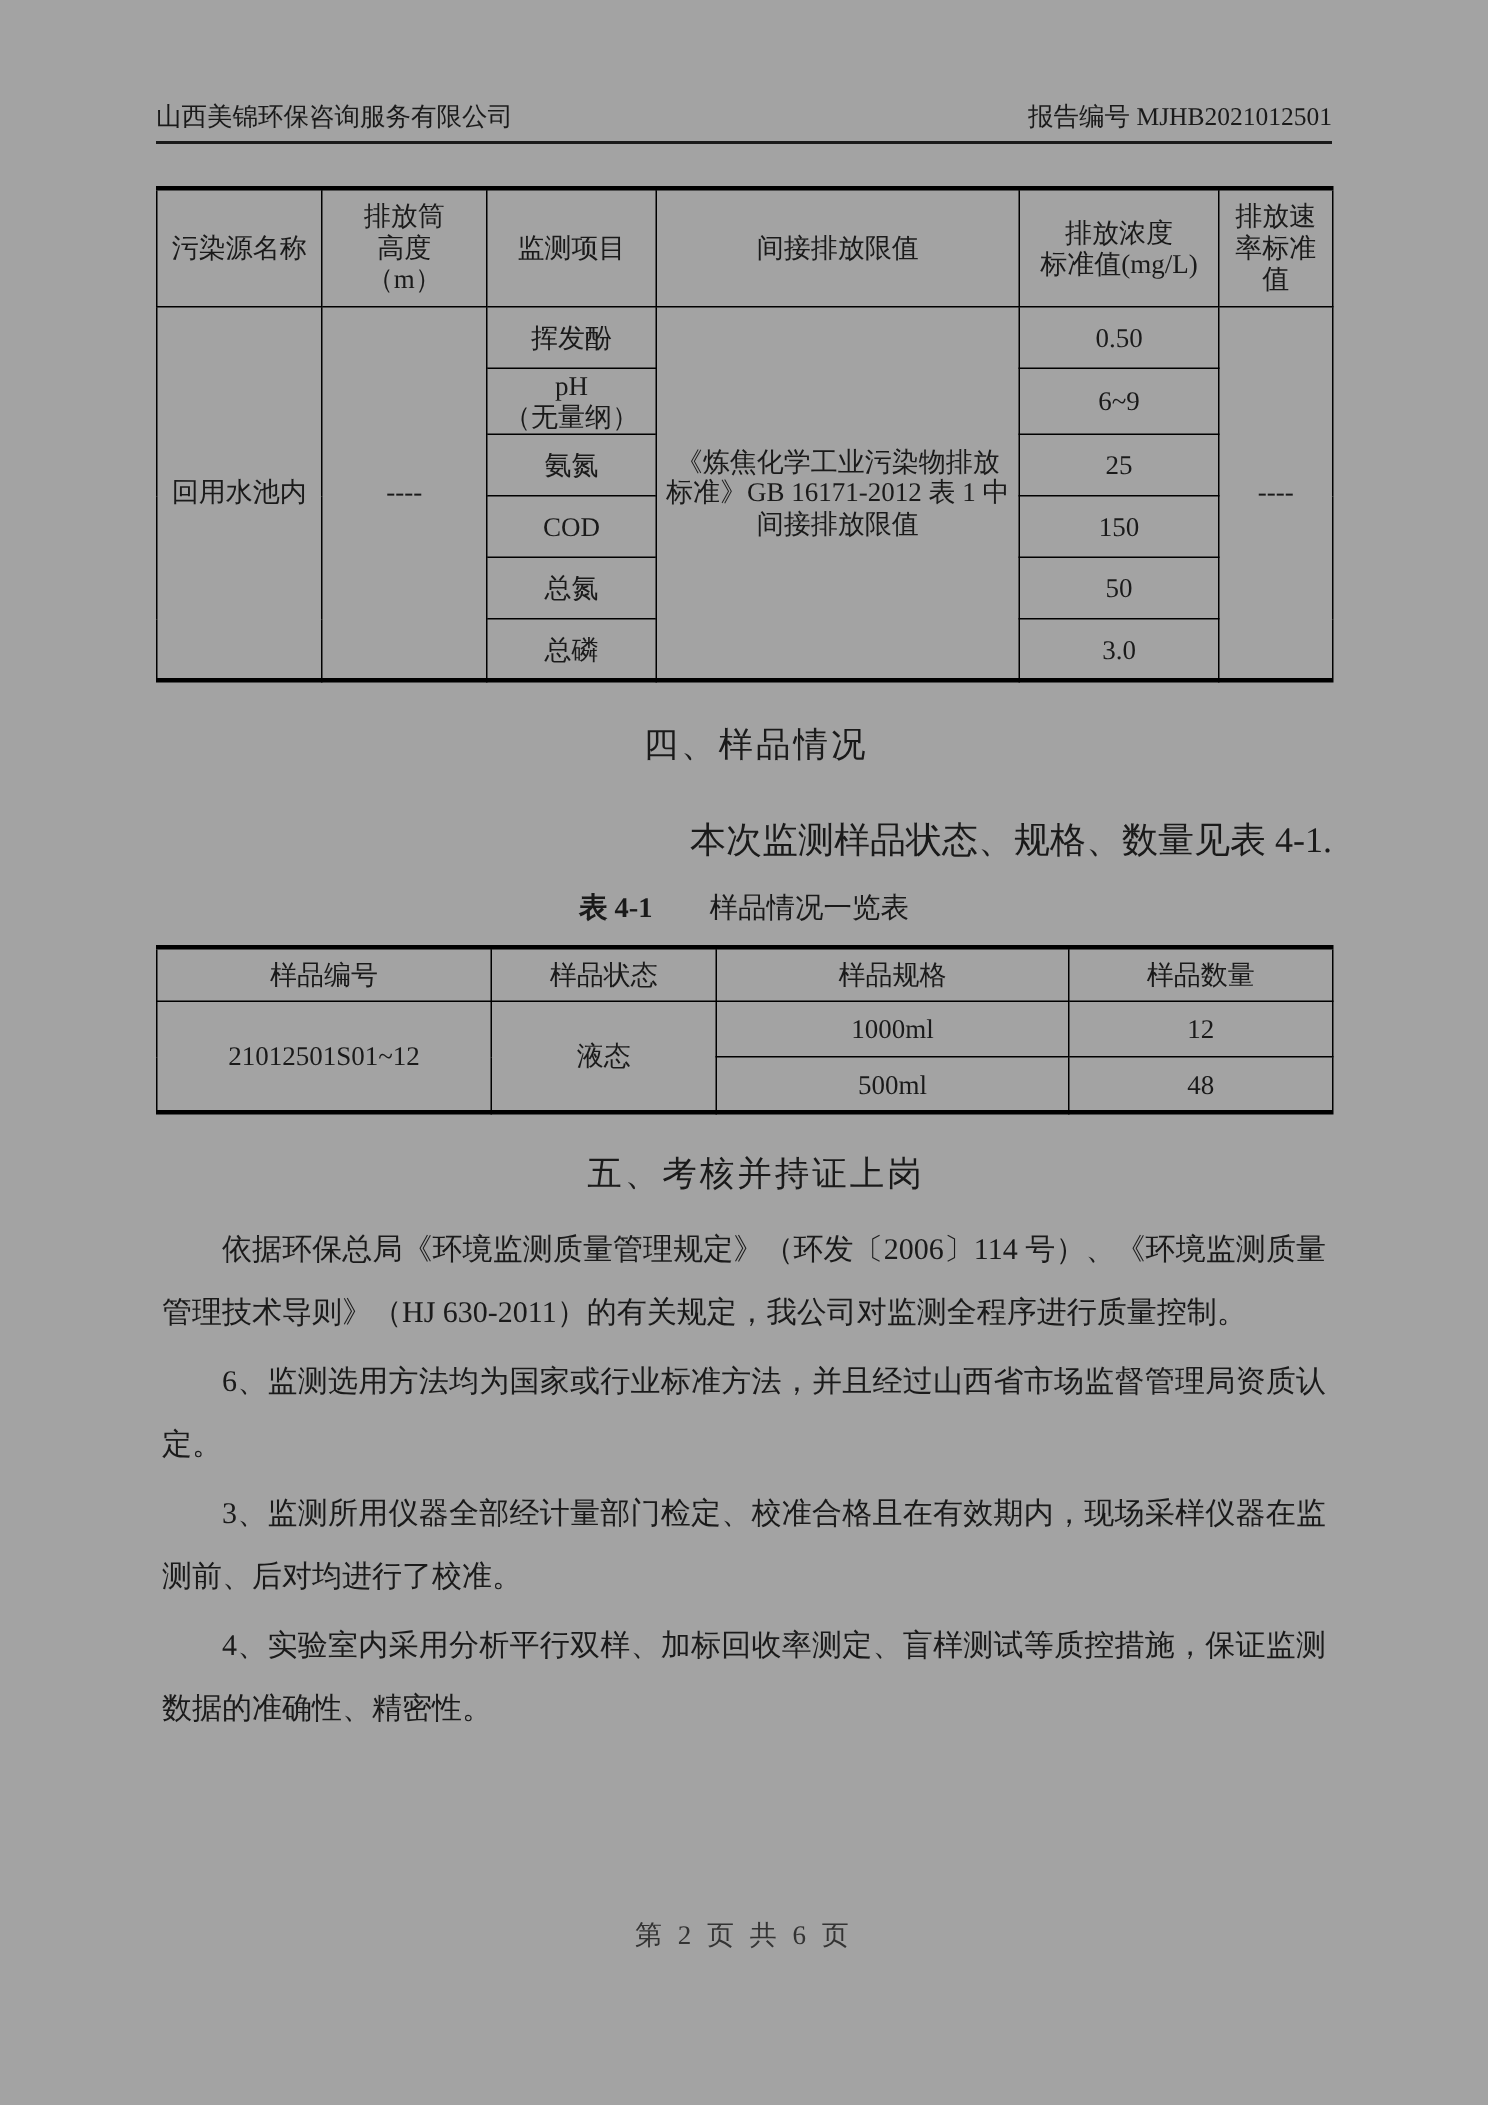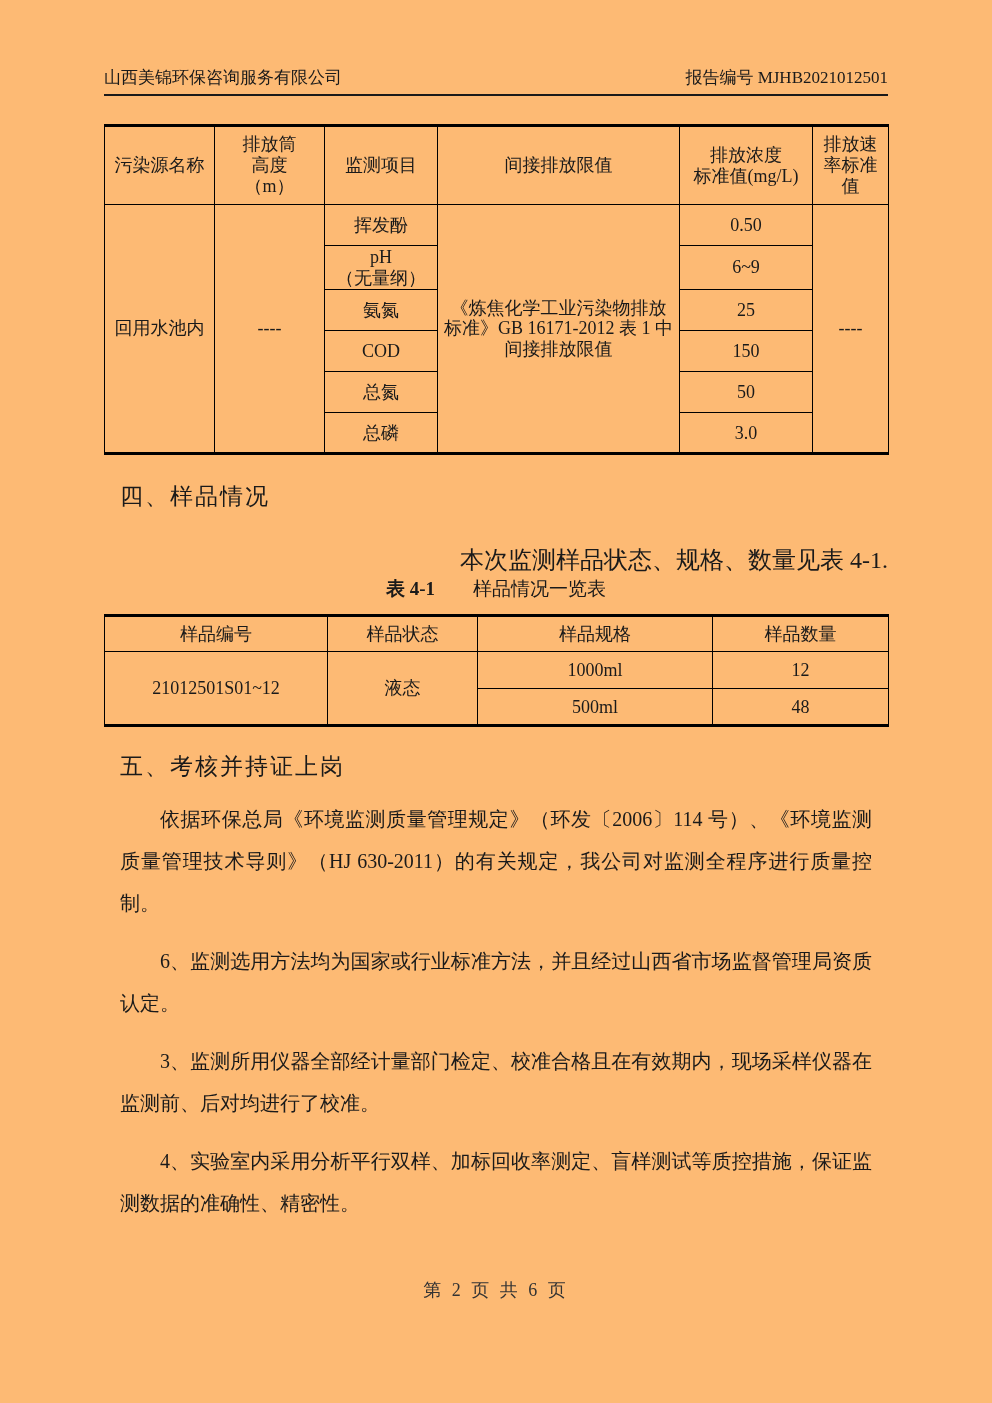--- a/index.html
+++ b/index.html
@@ -1,20 +1,20 @@
 <!DOCTYPE html>
 <html><head>
 <meta charset="utf-8">
 <style>
   html,body{margin:0;padding:0;background:#e8e8e8;}
   .page{
     position:relative;
     width:992px;height:1403px;
     margin:0 auto;
-    background:#fdba74;
+    background:#a3a3a3;
     font-family:"Liberation Serif","DejaVu Serif",serif;
     color:#1a1a1a;
     overflow:hidden;
   }
   .content{width:784px;margin:0 auto;}
   
   .doc-header{
     margin-top:66px;
     display:flex;justify-content:space-between;align-items:flex-end;
     border-bottom:2px solid #1a1a1a;
@@ -28,27 +28,27 @@
         font-size:18px;font-weight:normal;line-height:1.15;padding:1px 2px;
         overflow:hidden;}
   .pre{white-space:pre-line;}
   .t1{margin-top:28px;}
   .t1 .hrow{height:79px;}
   .t1 .brow{height:41px;}
   .t2{margin-top:12px;}
   .t2 .hrow{height:36px;}
   .t2 .brow{height:37px;}
   
-  .sec-title{font-size:23px;font-weight:normal;margin:26px 0 0 16px;letter-spacing:2px;}
+  .sec-title{font-size:23px;font-weight:normal;margin:26px 0 0 16px;letter-spacing:2px;text-align:center;}
   .sec-title.s5{margin-top:24px;}
   .intro{font-size:24px;margin:32px 0 0 0;text-indent:2em;text-align:right;}
-  .tbl-caption{text-align:center;font-size:19px;}
+  .tbl-caption{margin-top:16px;text-align:center;font-size:19px;}
   .tbl-caption .lab{font-weight:bold;margin-right:2em;}
   .paras{margin-top:14px;font-size:20px;line-height:2.1;text-align:justify;}
-  .paras p{margin:16px;text-indent:2em;}
+  .paras p{margin:4px;text-indent:2em;}
   .page-footer{
     position:absolute;top:1278px;left:0;right:0;
     text-align:center;font-size:18px;letter-spacing:3px;color:#333;
   }
 </style>
 </head>
 <body>
 
 <div class="page">
   <div class="content">

